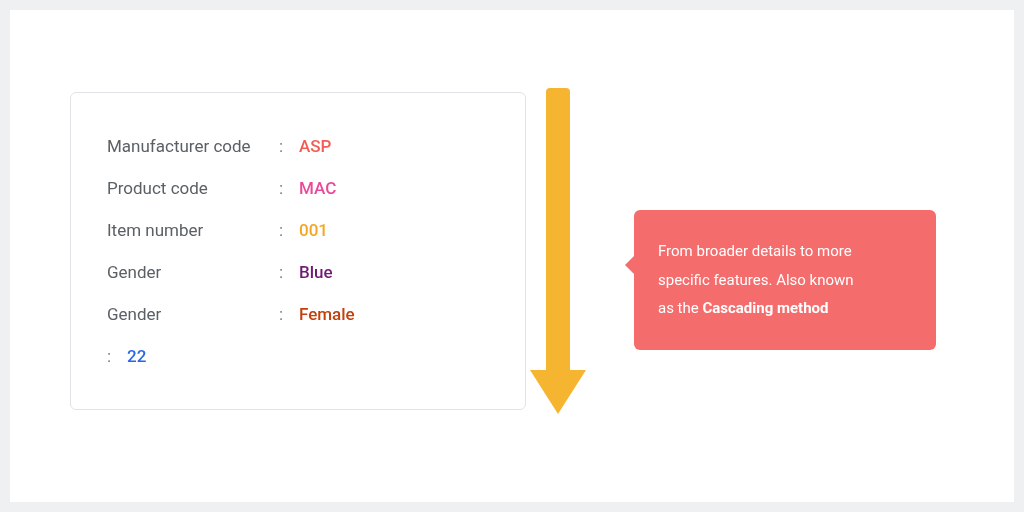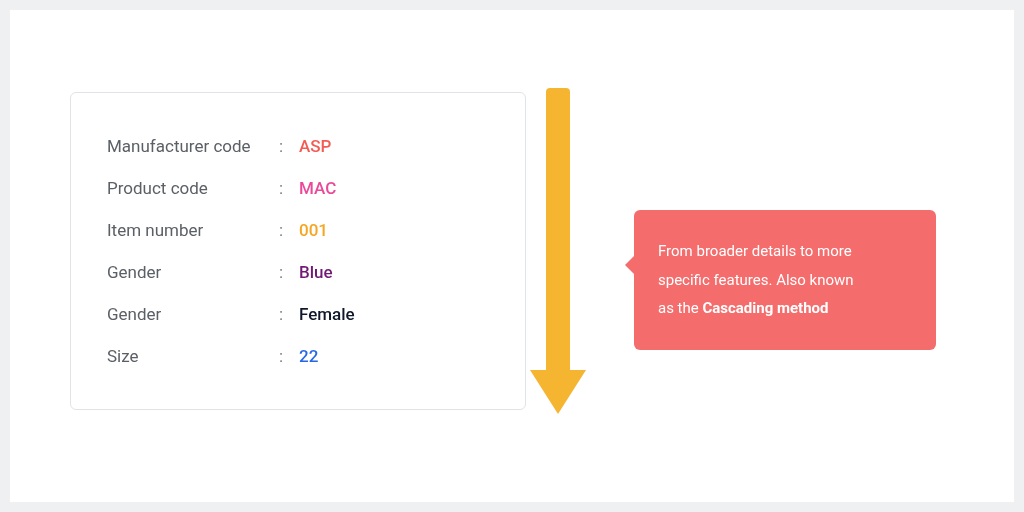--- a/index.html
+++ b/index.html
@@ -28,21 +28,21 @@
     font-size: 17px;
     color: #5b6066;
   }
   .label { width: 172px; }
   .colon { width: 20px; color: #7a7f85; }
   .value { font-weight: 500; }
   .c-red    { color: #f25c54; }
   .c-green  { color: #ec4899; }
   .c-orange { color: #f5a623; text-align: center; }
   .c-blue1  { color: #701a75; }
-  .c-pink   { color: #0f172a; }
+  .c-pink   { color: #c2410c; }
   .c-blue2  { color: #2768e8; }
 
   .arrow-wrap {
     position: absolute;
     left: 518px;
     top: 78px;
     width: 60px;
     height: 326px;
   }
   .callout {
@@ -94,21 +94,20 @@
       <span class="label">Gender</span>
       <span class="colon">:</span>
       <span class="value c-blue1">Blue</span>
     </div>
     <div class="row">
       <span class="label">Gender</span>
       <span class="colon">:</span>
       <span class="value c-pink">Female</span>
     </div>
     <div class="row">
-      <span class="label">Size</span>
       <span class="colon">:</span>
       <span class="value c-blue2">22</span>
     </div>
   </div>
 
   <div class="arrow-wrap">
     <svg width="60" height="326" viewBox="0 0 60 326">
       <rect x="18" y="0" width="24" height="286" fill="#f5b531" rx="4"></rect>
       <polygon points="2,282 58,282 30,326" fill="#f5b531"></polygon>
     </svg>

